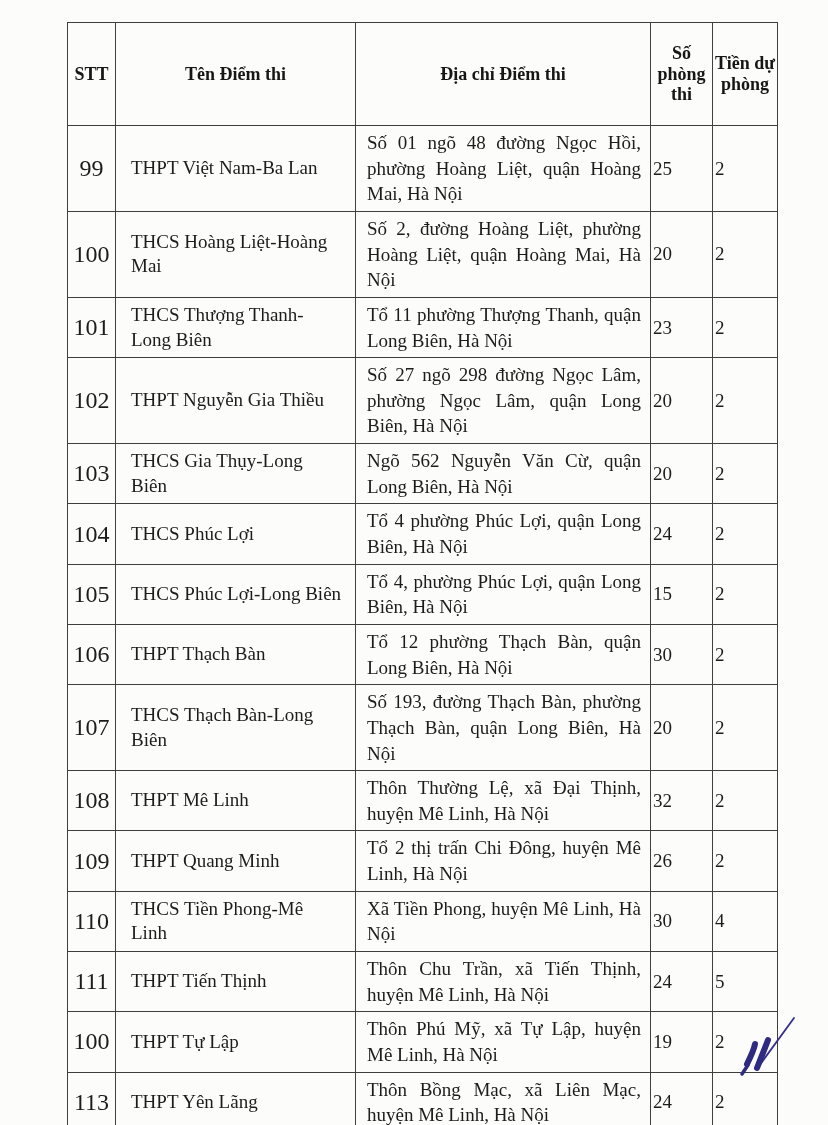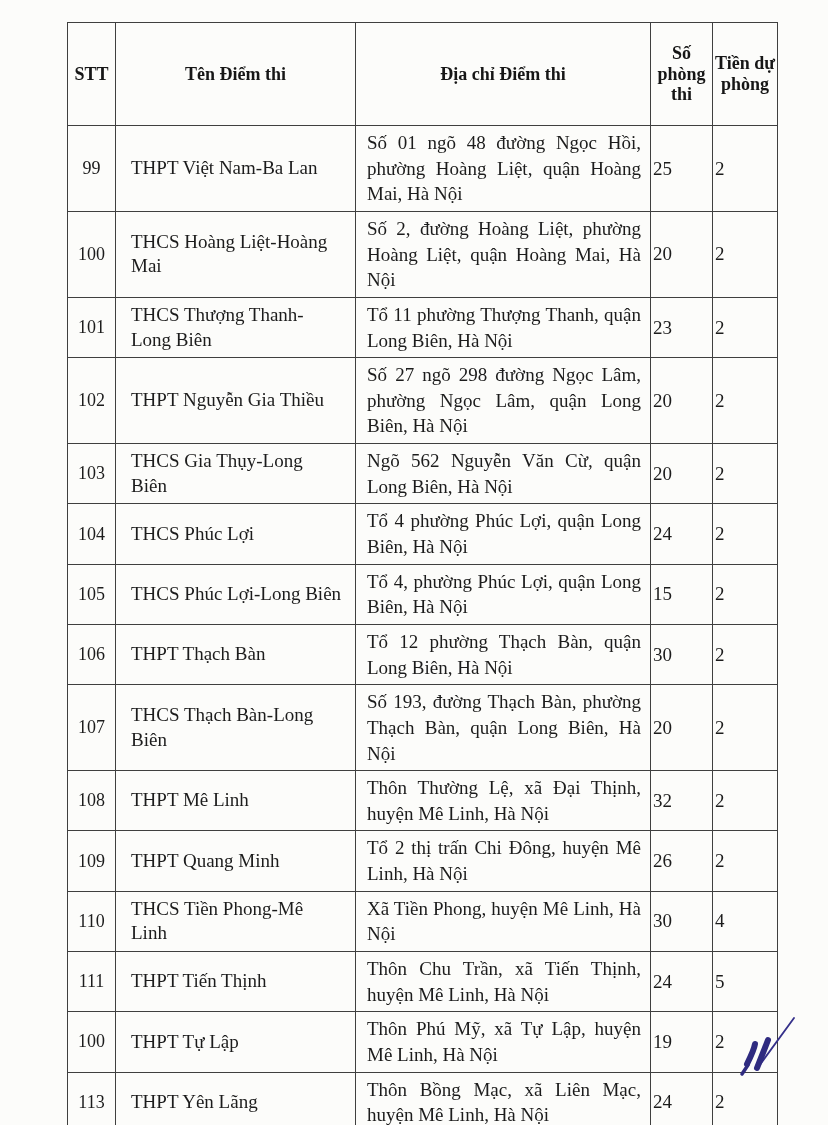--- a/index.html
+++ b/index.html
@@ -35,21 +35,21 @@
     padding: 20px 2px;
     color: #161616;
   }
   .exam-table td {
     vertical-align: middle;
     font-size: 19px;
     color: #1c1c1c;
   }
   td.c-stt {
     text-align: center;
-    font-size: 18px;
+    font-size: 24px;
     padding: 4px 2px;
   }
   td.c-name {
     padding: 4px 12px 4px 15px;
     line-height: 1.3;
   }
   td.c-addr {
     padding: 4px 9px 4px 11px;
     text-align: justify;
     line-height: 1.35;

